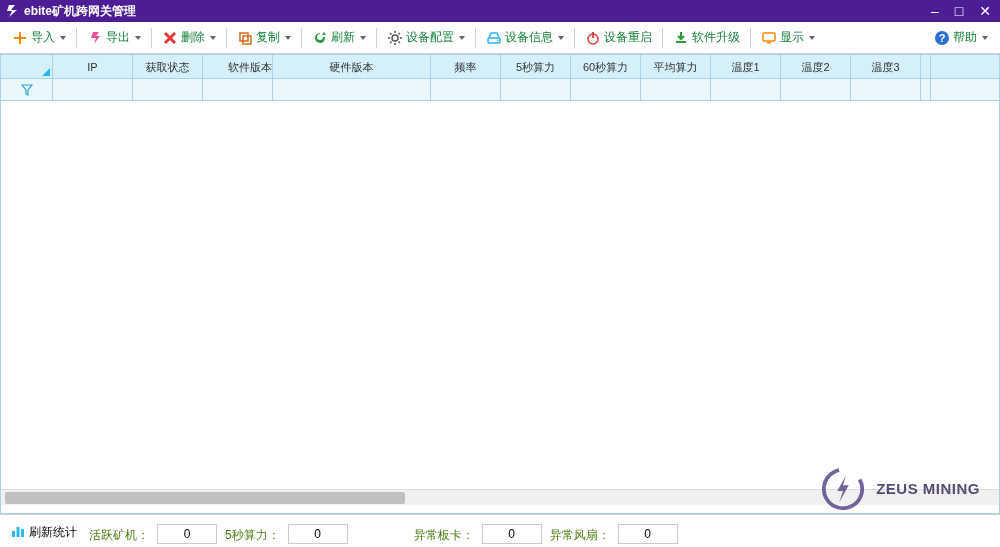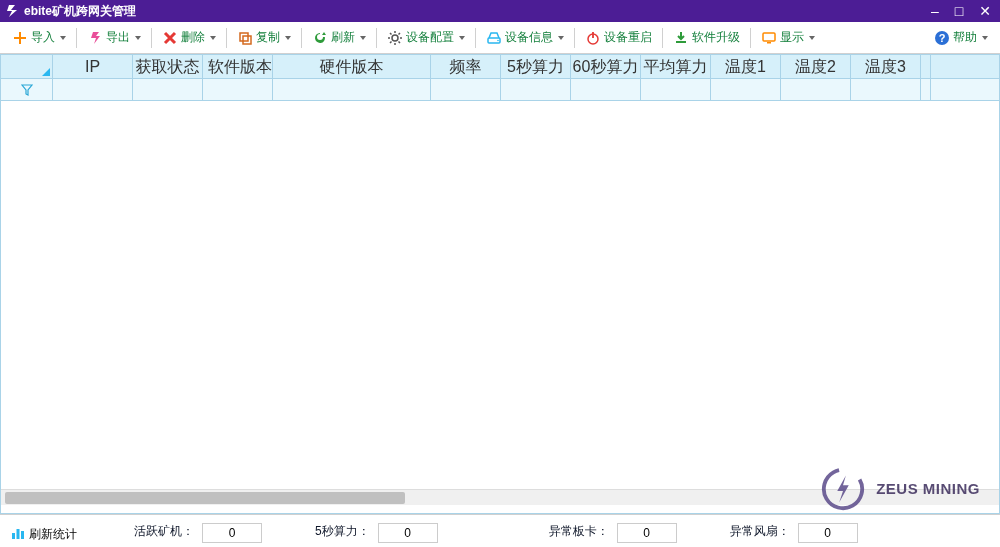--- a/index.html
+++ b/index.html
@@ -71,21 +71,21 @@
       border: 1px solid #a9d3e8;
       margin: 0;
       height: 460px;
       overflow: hidden;
     }
     .table-header { display: flex; background: #d6f0fa; border-bottom: 1px solid #a9d3e8; height: 24px; }
     .th {
       border-right: 1px solid #a9d3e8;
       text-align: center;
       line-height: 24px;
-      font-size: 16px;
+      font-size: 11px;
       color: #333;
       overflow: hidden;
       white-space: nowrap;
     }
     .filter-row { display: flex; background: #eaf8fd; border-bottom: 1px solid #a9d3e8; height: 22px; }
     .filter-row .th { border-right: 1px solid #a9d3e8; line-height: 22px; }
     .filter-icon {
       display: inline-flex;
       width: 100%;
       height: 100%;
@@ -116,34 +116,34 @@
       top: 2px;
       height: 12px;
       width: 400px;
       background: #c0c0c0;
       border-radius: 2px;
     }
 
     .statusbar {
       height: 30px;
       display: flex;
-      align-items: flex-start;
+      align-items: flex-end;
       gap: 8px;
-      padding: 8px 6px;
+      padding: 0 6px;
       border-top: 1px solid #d0d0d0;
       font-size: 12px;
     }
     .status-btn {
       display: flex;
       align-items: center;
       gap: 3px;
       cursor: pointer;
       padding: 2px 4px;
     }
-    .status-label { color: #0f172a; margin-left: 45px; }
+    .status-label { color: #4d7c0f; }
     .status-value {
       display: inline-block;
       min-width: 60px;
       border: 1px solid #ccc;
       background: #fff;
       text-align: center;
       padding: 2px 8px;
       font-size: 12px;
     }
 

